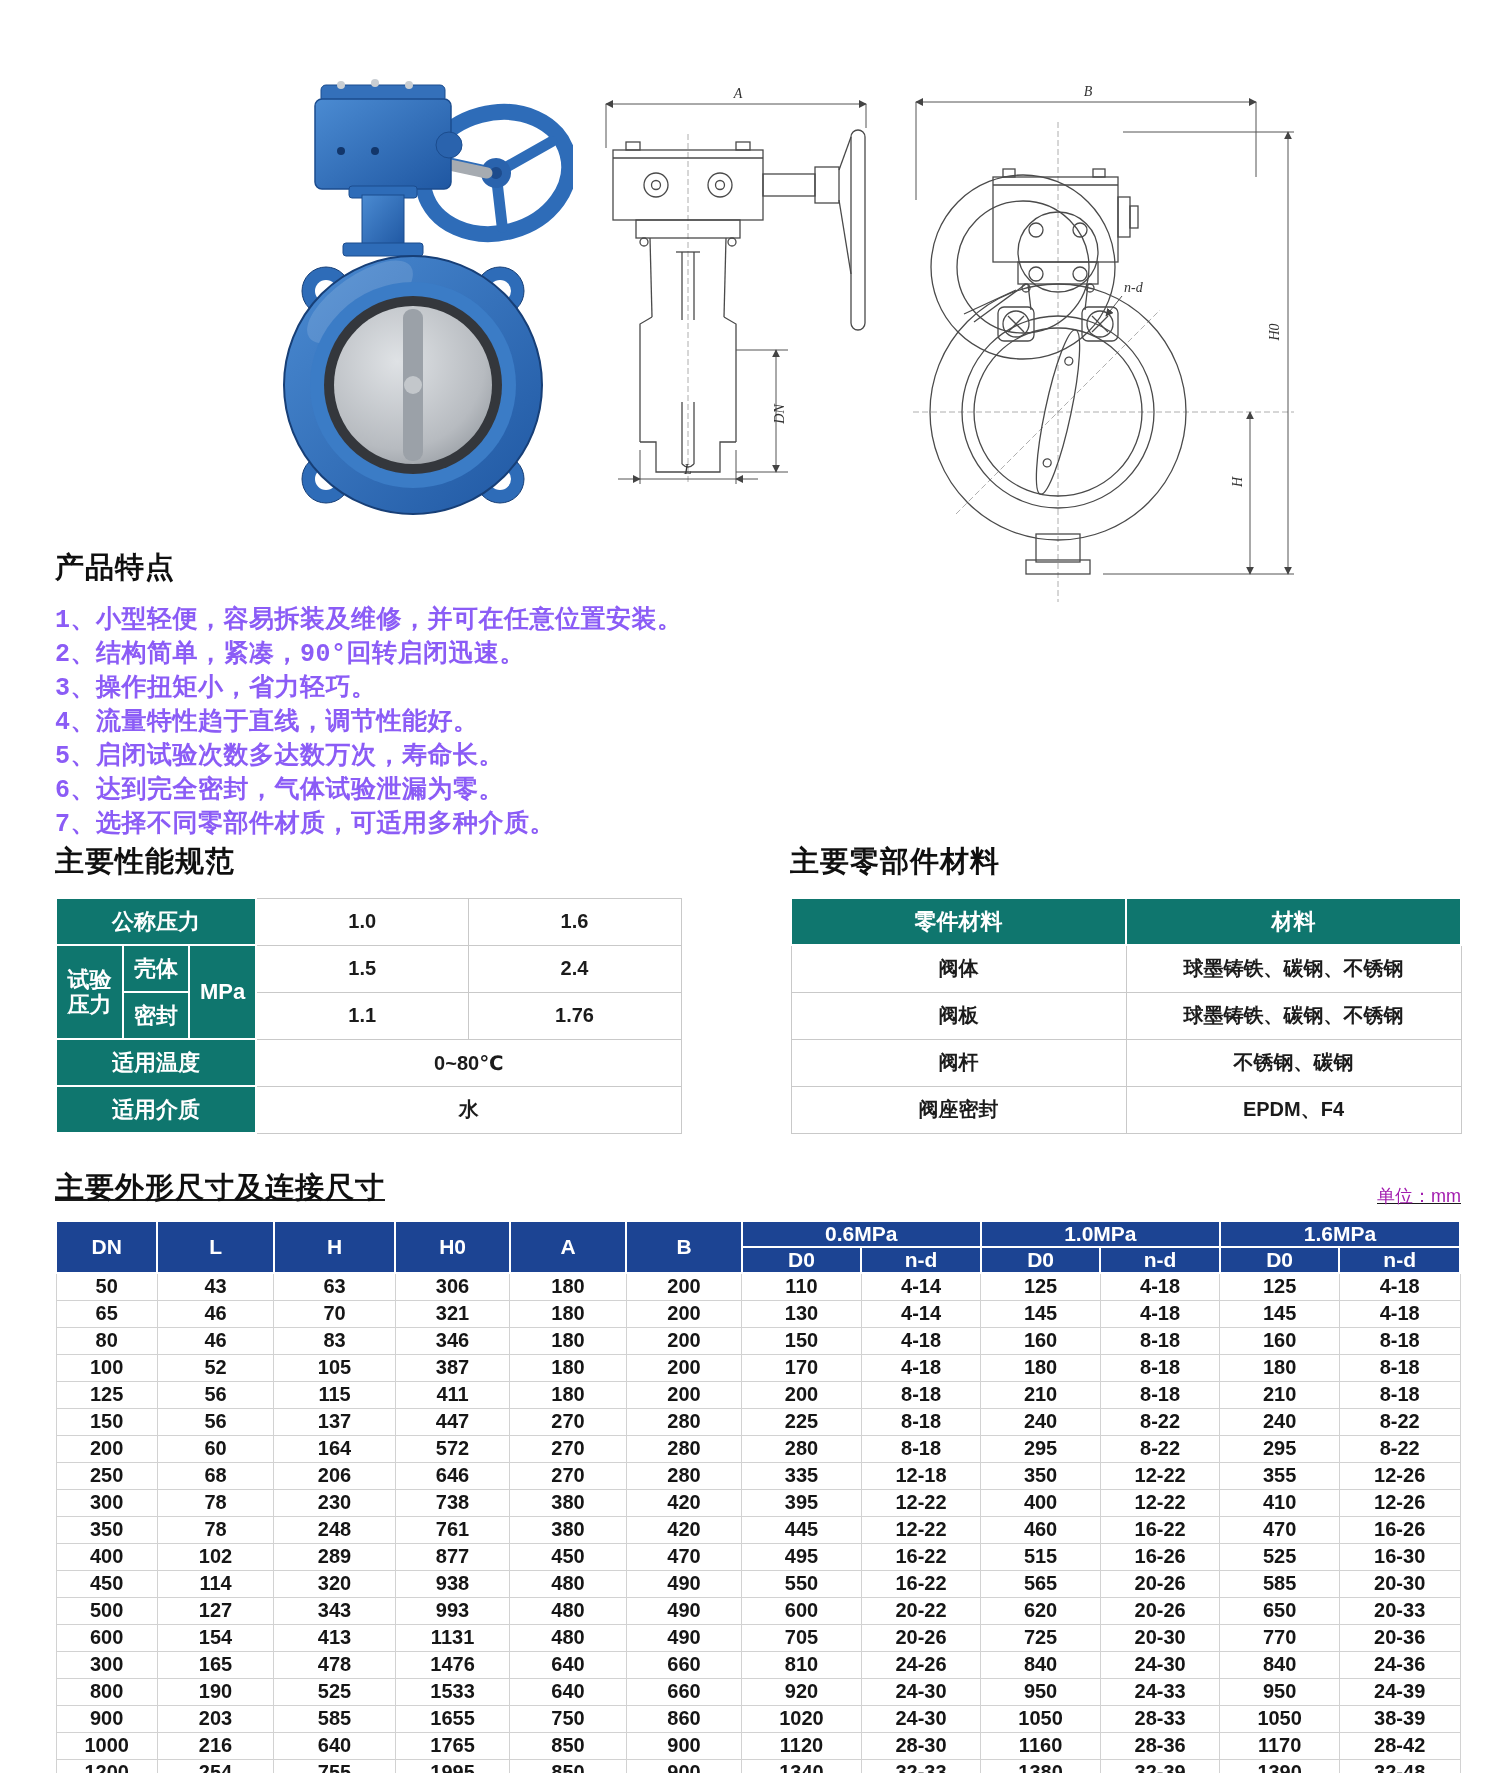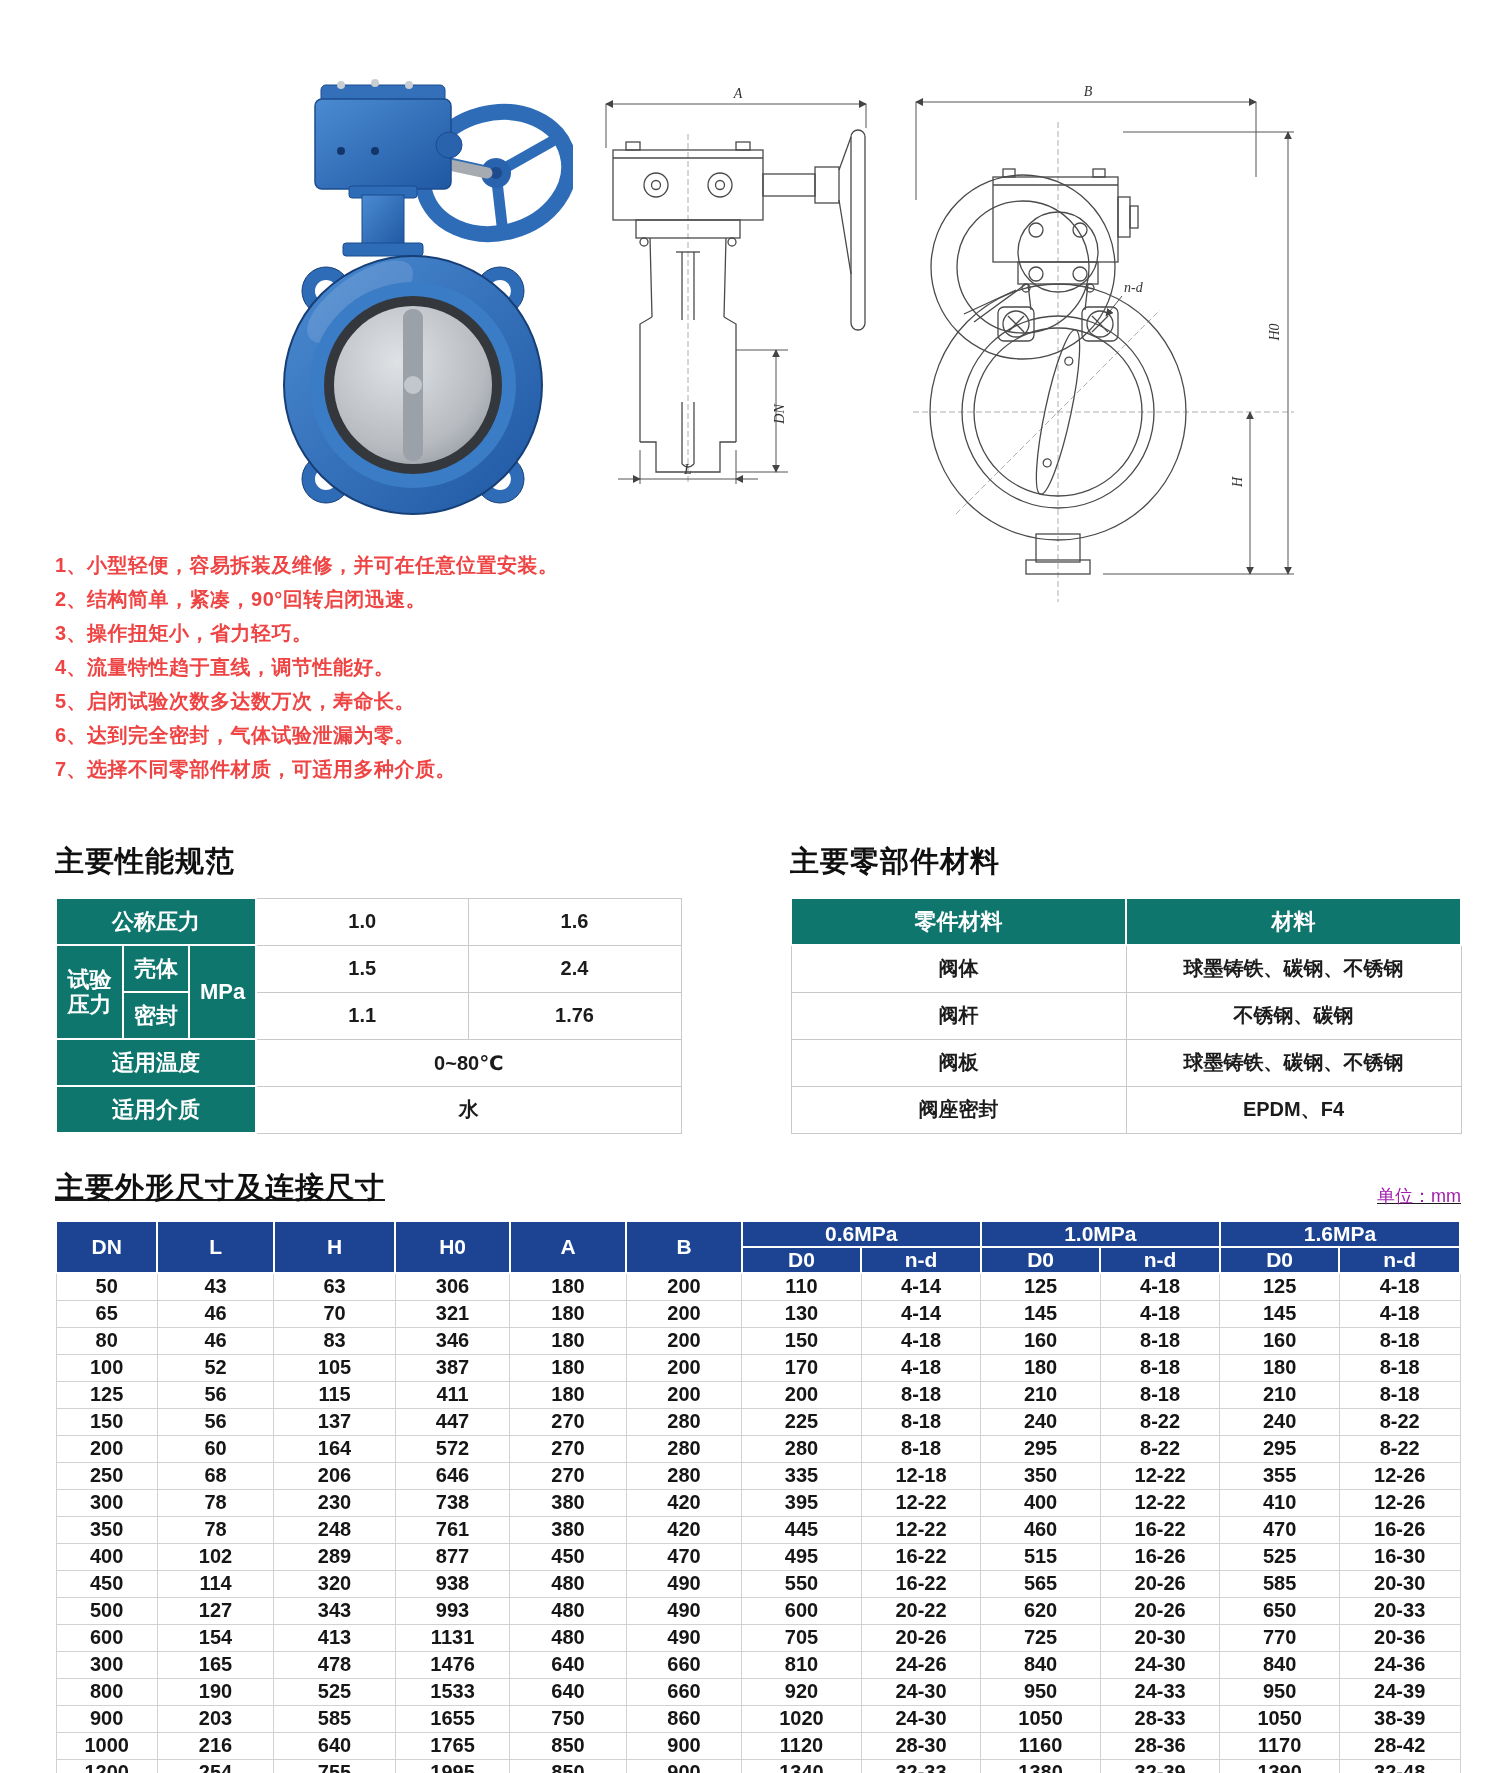--- a/index.html
+++ b/index.html
@@ -8,21 +8,21 @@
           font-family:"Liberation Sans","DejaVu Sans",sans-serif; color:#1a1a1a; overflow:hidden; }
 
   .section-title { font-size:29px; font-weight:700; color:#101010; letter-spacing:1px; }
 
   .photo  { position:absolute; left:263px; top:55px;  width:310px; height:485px; }
   .draw1  { position:absolute; left:588px; top:82px;  width:302px; height:408px; }
   .draw2  { position:absolute; left:898px; top:82px;  width:402px; height:535px; }
 
   .features { position:absolute; left:55px; top:548px; width:980px; }
   .features .section-title { margin-bottom:16px; }
-  .feature-item { font-size:20px; font-weight:600; color:#ef4444; line-height:34px; letter-spacing:.5px; }
+  .feature-item { font-size:25px; font-weight:600; color:#8b5cf6; line-height:34px; letter-spacing:.5px;font-family:Liberation Mono, monospace; }
 
   .perf { position:absolute; left:55px;  top:842px; width:625px; }
   .mat  { position:absolute; left:790px; top:842px; width:670px; }
   .perf .section-title, .mat .section-title { margin-bottom:15px; }
 
   table.spec { border-collapse:collapse; width:100%; table-layout:fixed; }
   table.spec td { text-align:center; vertical-align:middle; height:47px; }
   td.hd { background:#0f766e; color:#fff; font-weight:700; font-size:22px; border:2px solid #fff; line-height:1.15; }
   td.val { border:1px solid #c9c9c9; font-size:20px; font-weight:600; color:#1b1b1b; background:#fff; }
 
@@ -239,20 +239,21 @@
     <line class="thin" x1="225" y1="50" x2="396" y2="50"></line>
       <line class="thin" x1="205" y1="492" x2="396" y2="492"></line>
     <line class="thin" x1="390" y1="50" x2="390" y2="492" marker-start="url(#m2)" marker-end="url(#m2)"></line>
     <text class="dim-label" x="381" y="250" transform="rotate(-90 381 250)" text-anchor="middle">H0</text>
 
     <line class="thin" x1="352" y1="330" x2="352" y2="492" marker-start="url(#m2)" marker-end="url(#m2)"></line>
     <text class="dim-label" x="344" y="400" transform="rotate(-90 344 400)" text-anchor="middle">H</text>
   </svg>
 
   <div class="features">
+    <div class="section-title">产品特点</div>
     <div>
         <div class="feature-item">1、小型轻便，容易拆装及维修，并可在任意位置安装。</div>
         <div class="feature-item">2、结构简单，紧凑，90°回转启闭迅速。</div>
         <div class="feature-item">3、操作扭矩小，省力轻巧。</div>
         <div class="feature-item">4、流量特性趋于直线，调节性能好。</div>
         <div class="feature-item">5、启闭试验次数多达数万次，寿命长。</div>
         <div class="feature-item">6、达到完全密封，气体试验泄漏为零。</div>
         <div class="feature-item">7、选择不同零部件材质，可适用多种介质。</div>
       </div>
   </div>
@@ -309,26 +310,26 @@
         <td class="hd">零件材料</td>
         <td class="hd">材料</td>
       </tr>
       </tbody>
         <tbody>
           <tr>
             <td class="val">阀体</td>
             <td class="val">球墨铸铁、碳钢、不锈钢</td>
           </tr>
           <tr>
+            <td class="val">阀板</td>
+            <td class="val">球墨铸铁、碳钢、不锈钢</td>
+          </tr>
+          <tr>
             <td class="val">阀杆</td>
             <td class="val">不锈钢、碳钢</td>
-          </tr>
-          <tr>
-            <td class="val">阀板</td>
-            <td class="val">球墨铸铁、碳钢、不锈钢</td>
           </tr>
           <tr>
             <td class="val">阀座密封</td>
             <td class="val">EPDM、F4</td>
           </tr>
         </tbody>
     </table>
   </div>
 
   <div class="dims">

